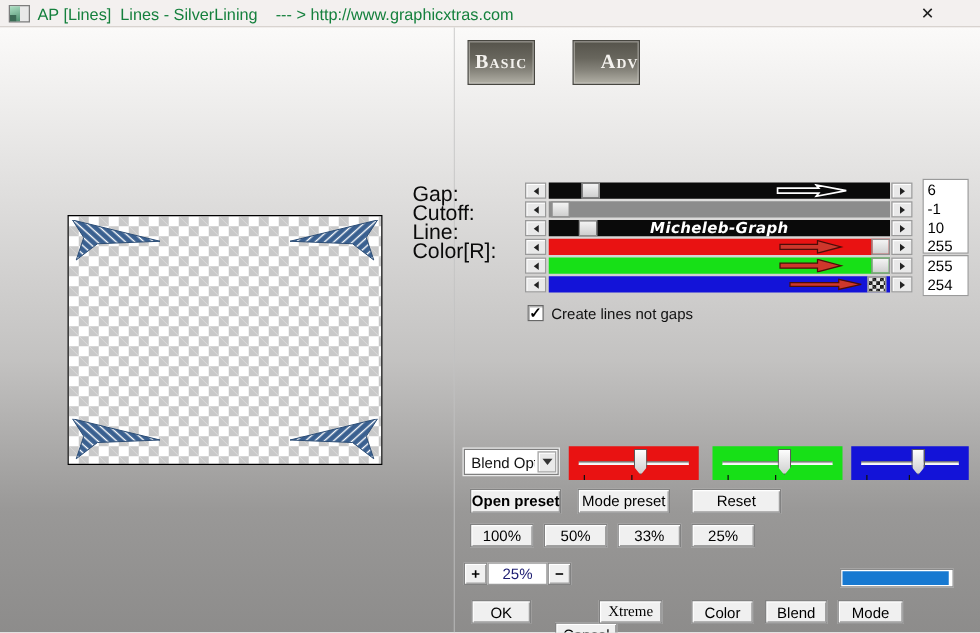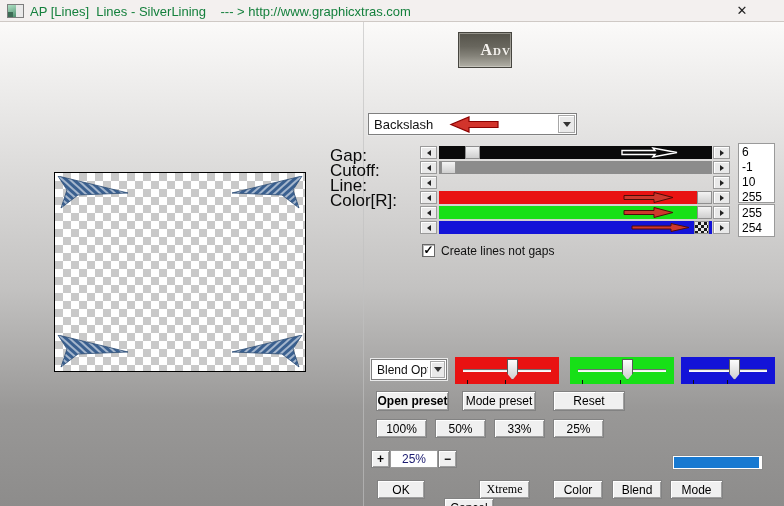--- a/index.html
+++ b/index.html
@@ -141,31 +141,23 @@
       <defs>
           <pattern id="h4" width="5" height="5" patternUnits="userSpaceOnUse" patternTransform="rotate(-48)">
         <rect width="5" height="5" fill="#3a6090"></rect>
             <line x1="1" y1="0" x2="1" y2="5" stroke="#fff" stroke-width="1.1"></line>
           </pattern>
         </defs>
       <polygon points="1,0 71,17 21,19 4,32 10,14" fill="url(#h4)" stroke="#2c4d75" stroke-width="0.8"></polygon>
     </svg>
   </div>
 
+  <div class="ornate-btn" style="left:374px; top:10px;">Basic</div>
   <div class="ornate-btn" style="left:458px; top:10px;text-align:right;">Adv</div>
 
-  <div class="combo" style="left:368px; top:91px; width:209px; height:22px;">
-    <span class="txt">Backslash</span>
-    <svg style="position:absolute; left:80px; top:2px;" width="50" height="17" viewBox="0 0 50 17">
-      <polygon points="49,5.5 20,5.5 20,1 2,8.5 20,16 20,11.5 49,11.5" fill="#d2342c" stroke="#8b0000" stroke-width="1.2"></polygon>
-    </svg>
-    <span class="drop">
-        <span class="tri-down"></span>
-      </span>
-  </div>
 
   <div class="sl-label" style="top:124px;">Gap:</div>
   <div class="sl-btn" style="left:420px; top:124px;">
       <span class="tri-left"></span>
     </div>
   <div class="track" style="top:124px; background:#0a0a0a;">
     <svg class="track-arrow" style="left:182px;" width="58" height="11" viewBox="0 0 58 11">
       <polygon points="1,3.5 34,3.5 32,1 56,5.5 32,10 34,7.5 1,7.5" fill="#0a0a0a" stroke="#fff" stroke-width="1.4"></polygon>
     </svg>
     <div class="thumb" style="left:26px;"></div>
@@ -182,20 +174,24 @@
     <div class="thumb" style="left:2px;"></div>
   </div>
   <div class="sl-btn" style="left:713px; top:139px;">
       <span class="tri-right"></span>
     </div>
 
   <div class="sl-label" style="top:154px;">Line:</div>
   <div class="sl-btn" style="left:420px; top:154px;">
       <span class="tri-left"></span>
     </div>
+  <div class="track" style="top:154px; background:#0a0a0a;">
+    <div class="line-overlay">Micheleb-Graph</div>
+    <div class="thumb" style="left:24px;"></div>
+  </div>
   <div class="sl-btn" style="left:713px; top:154px;">
       <span class="tri-right"></span>
     </div>
 
   <div class="sl-label" style="top:169px;">Color[R]:</div>
   <div class="sl-btn" style="left:420px; top:169px;">
       <span class="tri-left"></span>
     </div>
   <div class="track" style="top:169px; background:#e91212;">
     <svg class="track-arrow" style="left:184px;" width="52" height="11" viewBox="0 0 52 11">

